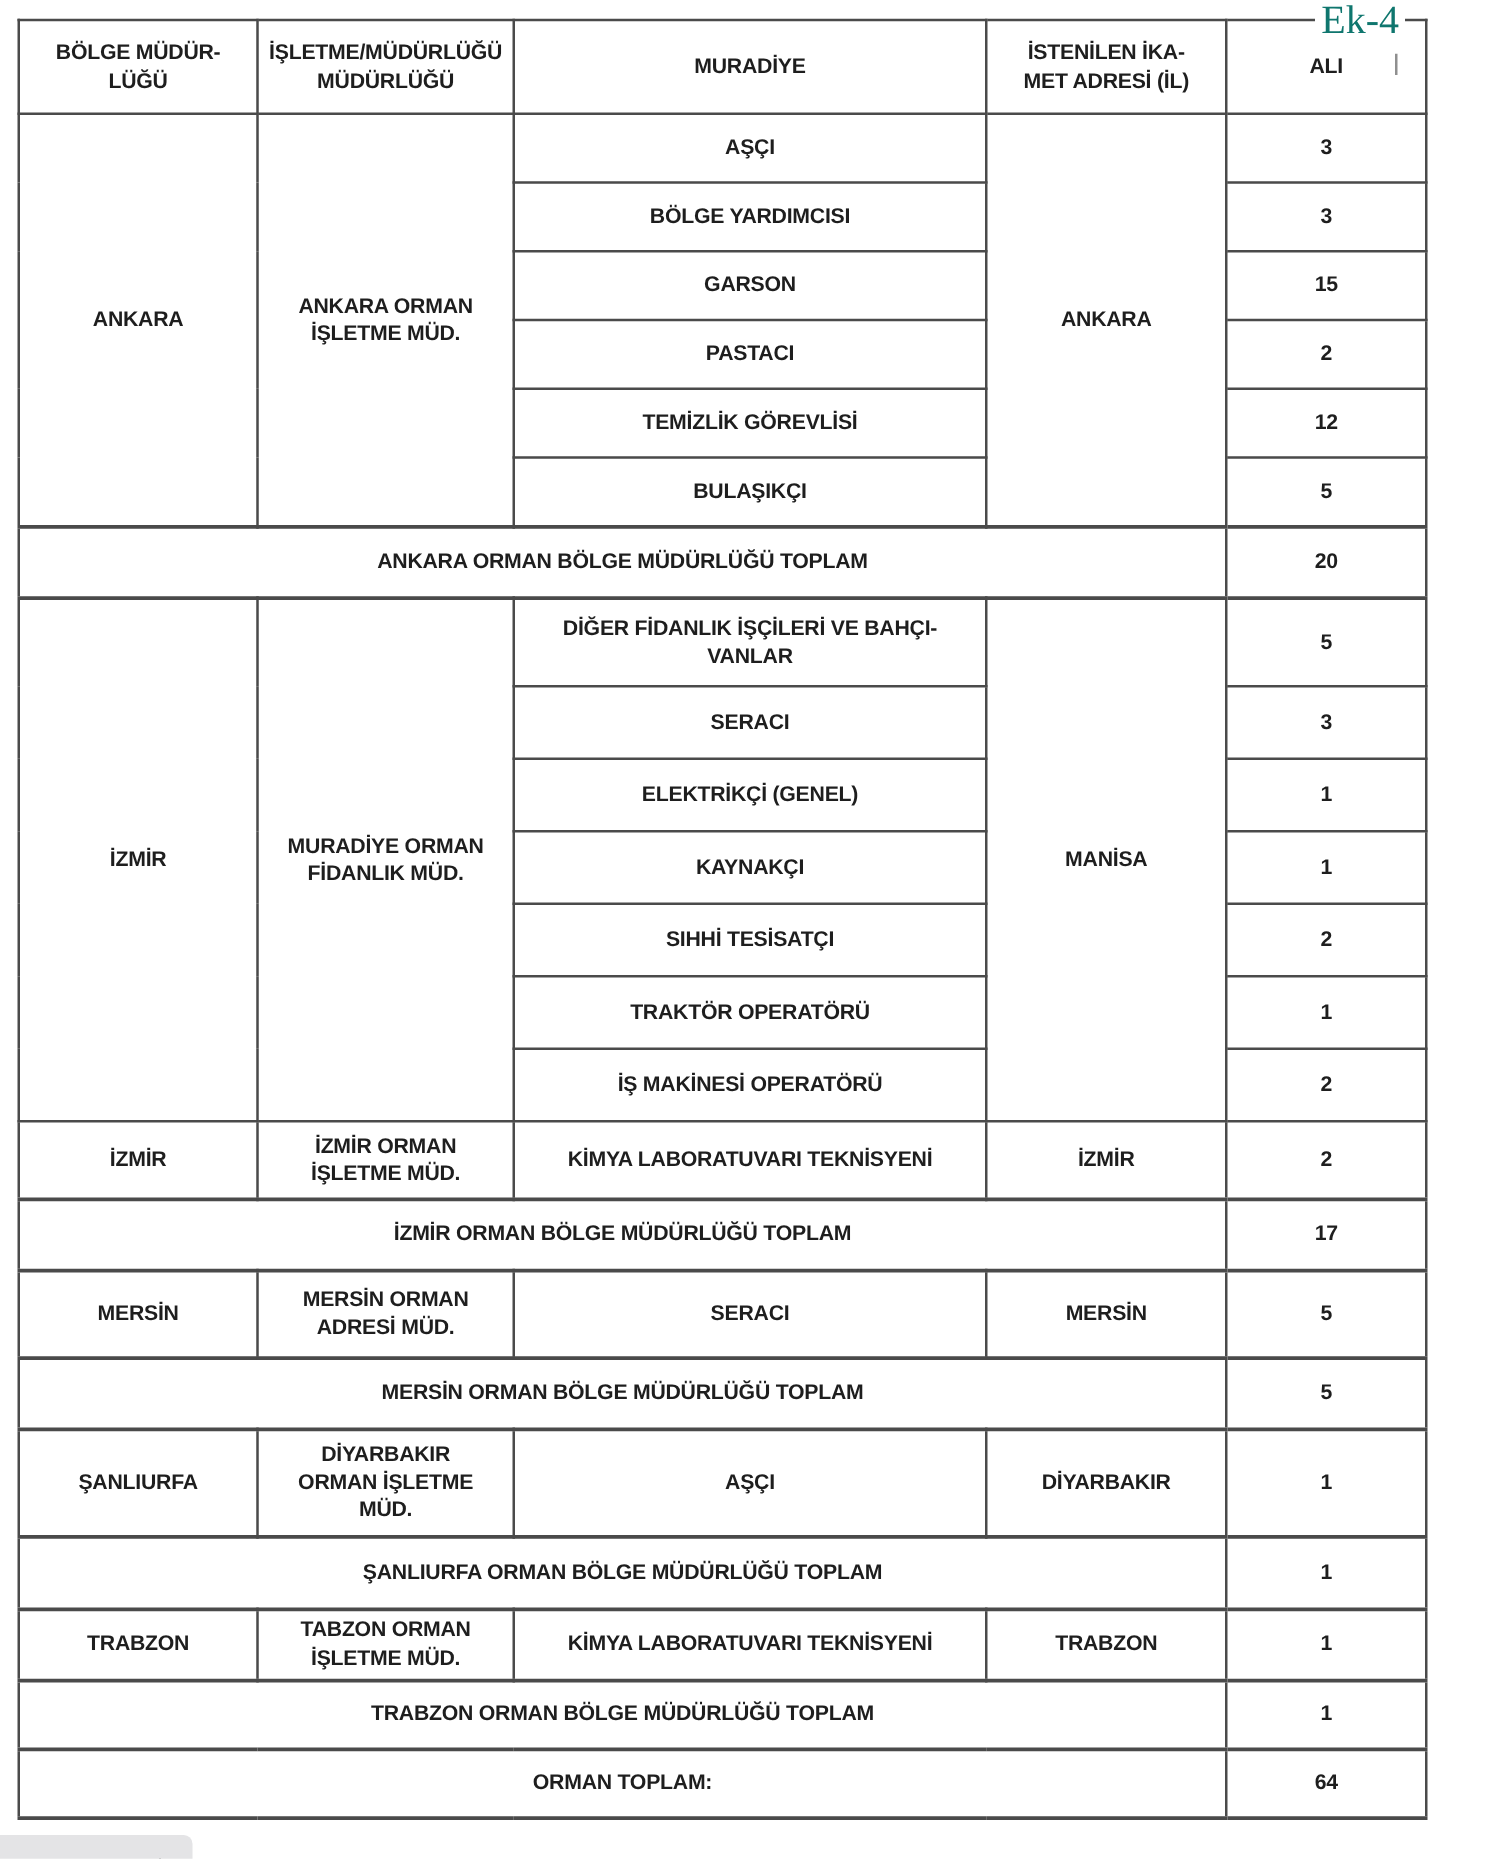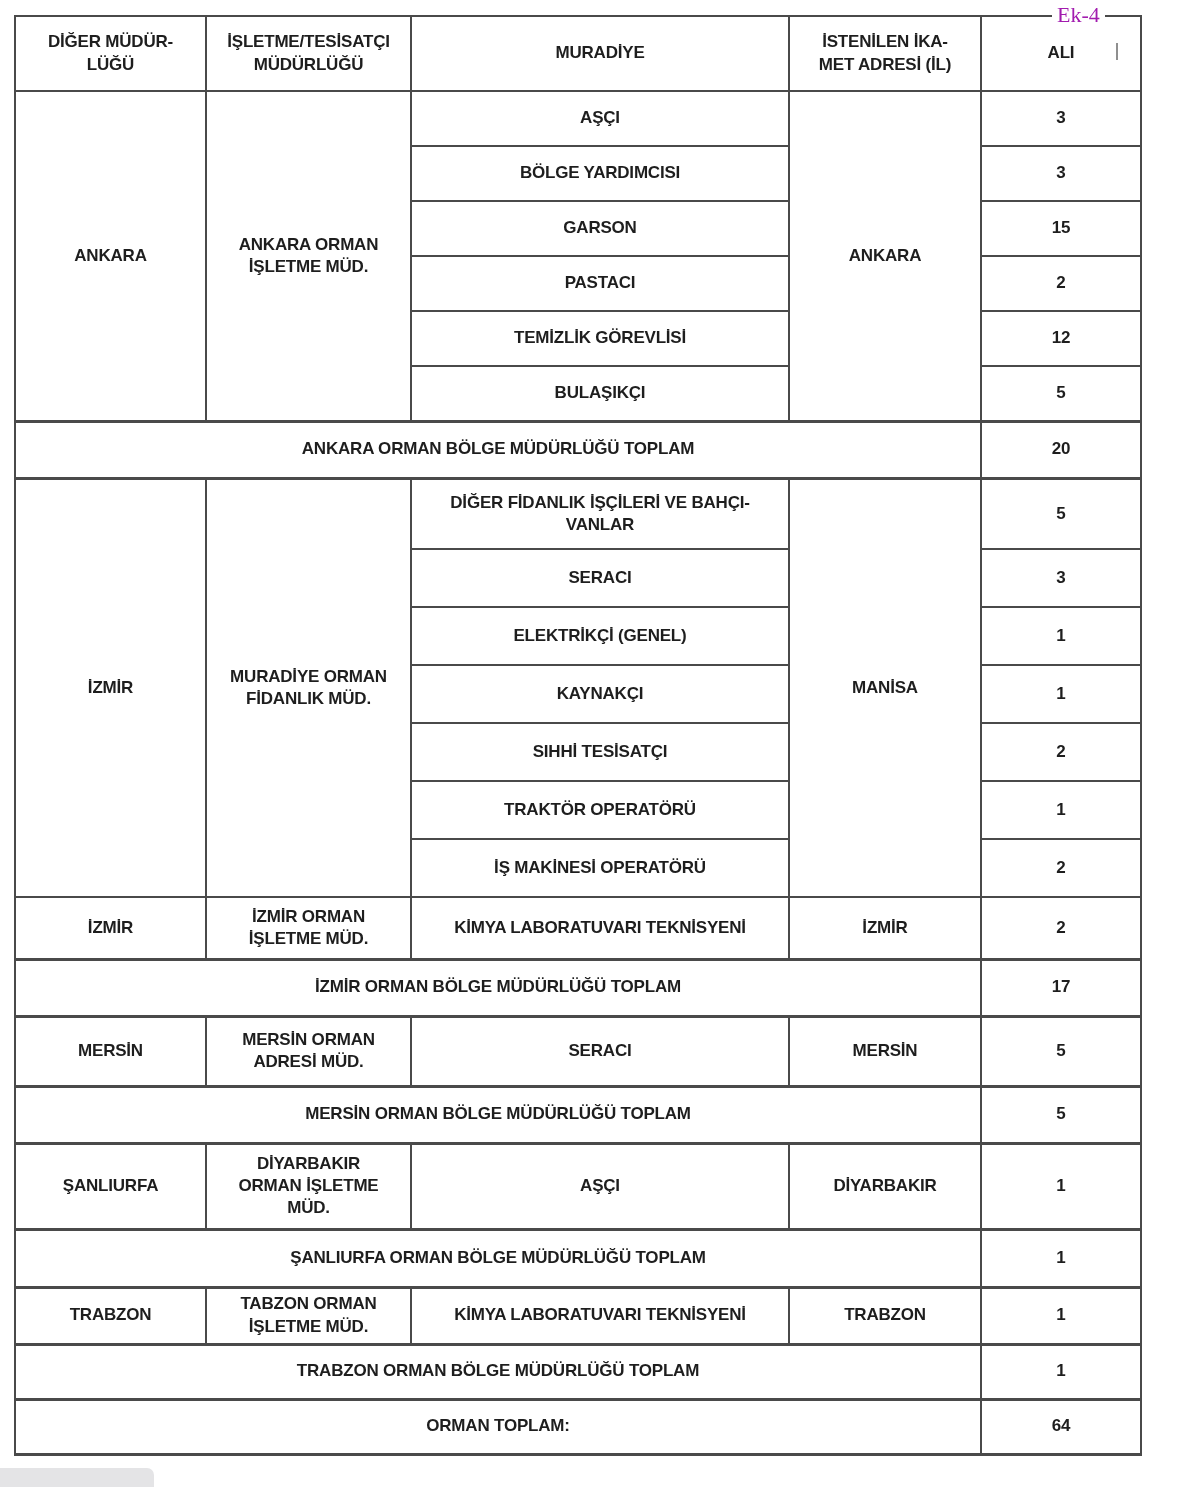--- a/index.html
+++ b/index.html
@@ -10,21 +10,21 @@
     color: #202020;
     overflow: hidden;
     position: relative;
   }
   .page { position: relative; width: 1200px; height: 1487px; overflow: hidden; }
 
   
   .annex-label {
     position: absolute; top: 0px; left: 1052px;
     font-family: "Liberation Serif", serif;
-    font-size: 22px; color: #a21caf;
+    font-size: 32px; color: #0f766e;
     background: #ffffff; padding: 0 5px;
     z-index: 3; line-height: 30px;
   }
 
   
   table.quota {
     position: absolute; left: 14px; top: 15px;
     border-collapse: collapse; table-layout: fixed;
     width: 1126px;
     z-index: 1;
@@ -96,23 +96,23 @@
     <colgroup>
       <col style="width:191px">
         <col style="width:205px">
         <col style="width:378px">
         <col style="width:192px">
         <col style="width:160px">
     </colgroup>
 
     <tbody>
         <tr class="h75">
-      <th class="pre">DİĞER MÜDÜR-
+      <th class="pre">BÖLGE MÜDÜR-
 LÜĞÜ</th>
-      <th class="pre">İŞLETME/TESİSATÇI
+      <th class="pre">İŞLETME/MÜDÜRLÜĞÜ
 MÜDÜRLÜĞÜ</th>
       <th>MURADİYE</th>
       <th class="pre">İSTENİLEN İKA-
 MET ADRESİ (İL)</th>
       <th class="count-head">ALI</th>
     </tr>
 
     <tr class="h55">
       <td rowspan="6">ANKARA</td>
       <td rowspan="6" class="pre">ANKARA ORMAN

